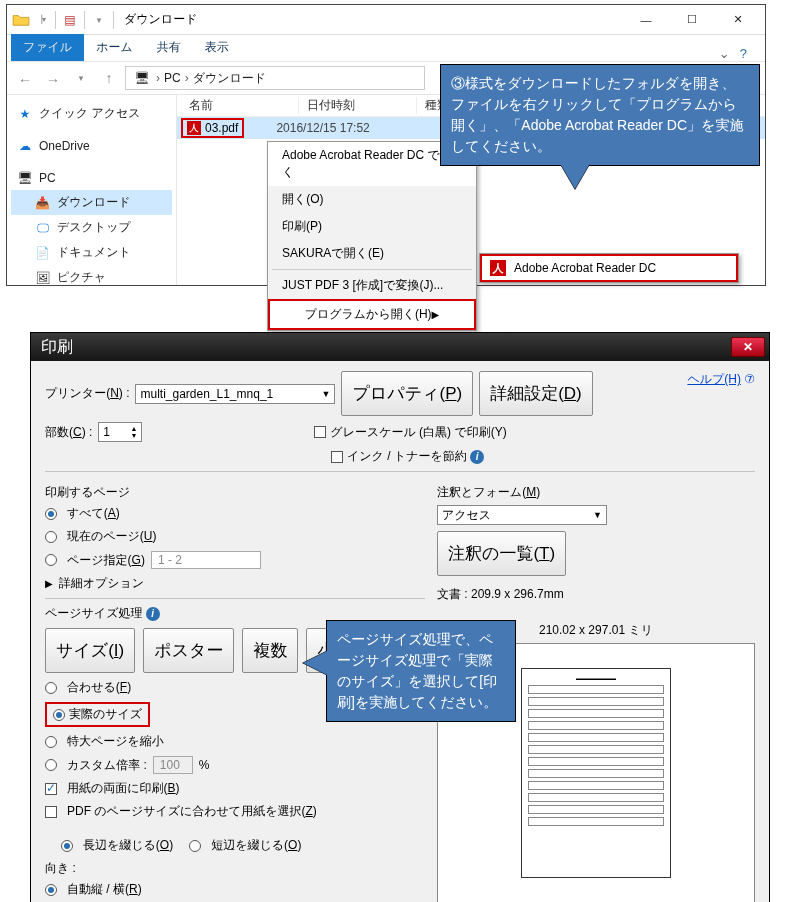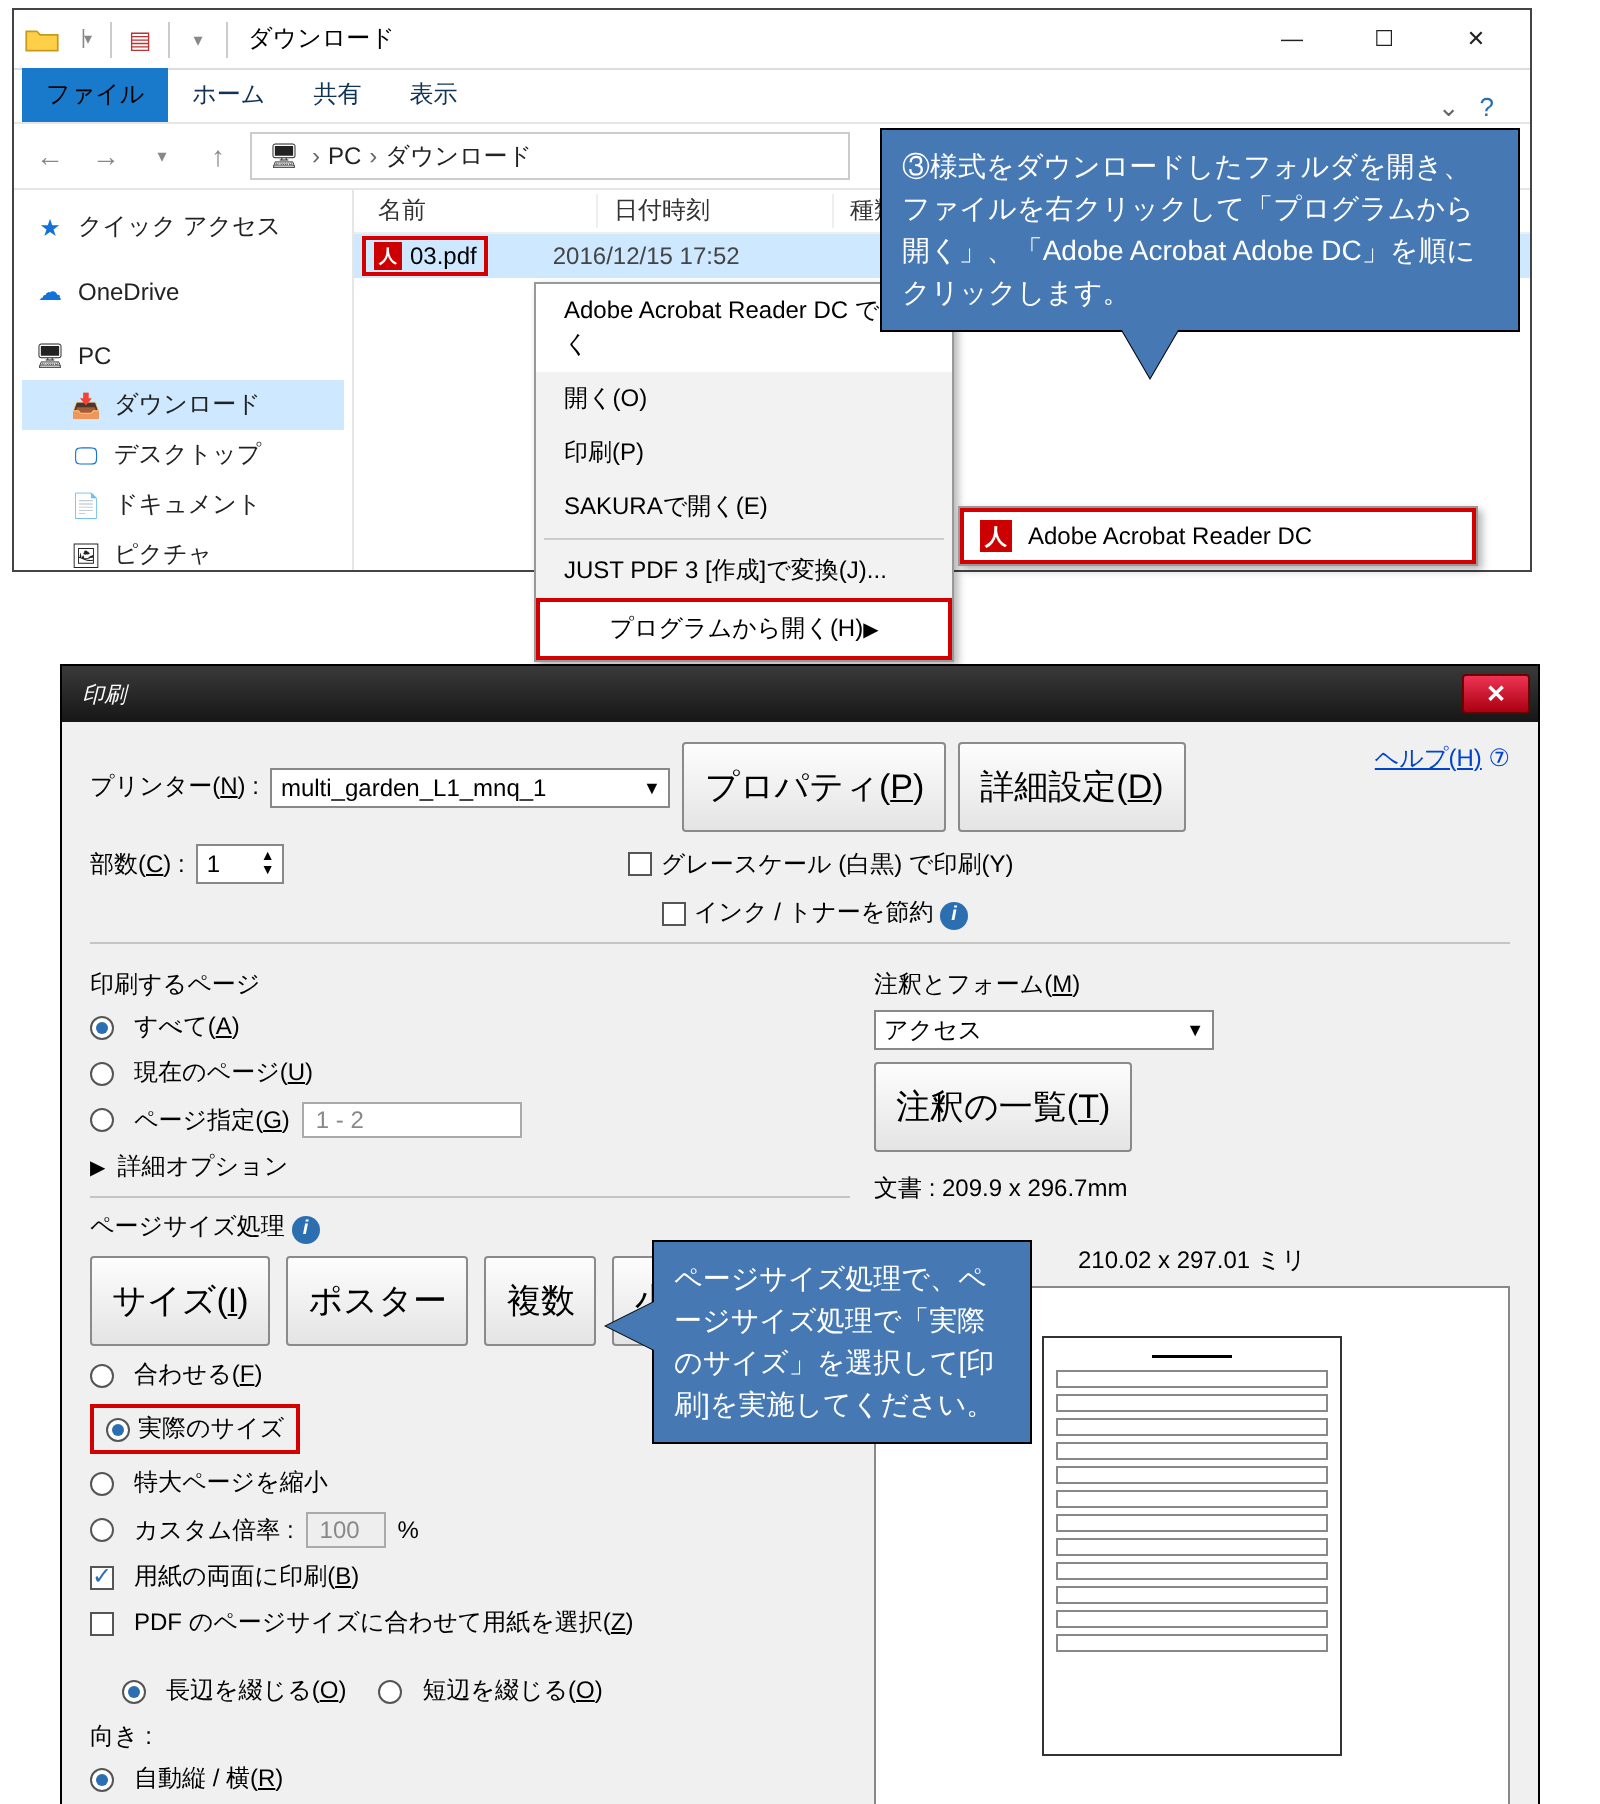--- a/index.html
+++ b/index.html
@@ -9,21 +9,21 @@
 .explorer { border: 1px solid #444; width: 760px; margin: 4px 6px; background: #fff; }
 .titlebar { height: 30px; display: flex; align-items: center; padding: 0 4px; background: #fff; border-bottom: 1px solid #ddd; }
 .win-icon { width: 20px; height: 20px; display: inline-flex; align-items: center; justify-content: center; }
 .folder-icon svg { width: 18px; height: 14px; }
 .titlebar .qat-sep { width: 1px; height: 18px; background: #ccc; margin: 0 4px; }
 .titlebar .title { font-size: 12px; margin-left: 6px; color: #000; }
 .titlebar .spacer { flex: 1; }
 .winbtn { width: 46px; height: 30px; display: flex; align-items: center; justify-content: center; font-size: 11px; color: #222; }
 .ribbon-tabs { height: 26px; background: #fff; display: flex; align-items: flex-end; padding: 0 4px; }
 .rtab { font-size: 12px; padding: 5px 12px; color: #135; }
-.rtab.file { background: #1979ca; color: #000000; }
+.rtab.file { background: #1979ca; color: #e5e5e5; }
 .ribbon-collapse { margin-left: auto; padding-right: 14px; color: #666; font-size: 13px; display:flex; gap:10px;}
 .navbar { height: 34px; border-top: 1px solid #e6e6e6; border-bottom: 1px solid #e6e6e6; display: flex; align-items: center; padding: 0 6px; gap: 4px; background: #fff; }
 .navbtn { width: 24px; height: 24px; display: flex; align-items: center; justify-content: center; color: #888; font-size: 14px; }
 .breadcrumb { display: flex; align-items: center; height: 24px; border: 1px solid #ccc; padding: 0 6px; flex: 0 0 auto; min-width: 300px; font-size: 12px; color: #222; gap: 4px;}
 .breadcrumb .sep { color: #666; }
 .explorer-body { display: flex; height: 190px; }
 .sidebar { width: 170px; border-right: 1px solid #e6e6e6; padding: 6px 4px; font-size: 12px; color: #222; overflow: hidden;}
 .side-item { display: flex; align-items: center; gap: 6px; padding: 4px 6px; }
 .side-item.sub { padding-left: 24px; }
 .side-item.selected { background: #cde8ff; }
@@ -49,21 +49,21 @@
 .callout .tail { position: absolute; width: 0; height: 0; }
 .callout1 { left: 440px; top: 60px; width: 320px; }
 .callout1 .tail { bottom: -24px; left: 120px; border-left: 14px solid transparent; border-right: 14px solid transparent; border-top: 24px solid #4679b4; filter: drop-shadow(0 1px 0 #000);}
 .callout2 { left: 326px; top: 616px; width: 190px; }
 .callout2 .tail { top: 30px; left: -24px; border-top: 12px solid transparent; border-bottom: 12px solid transparent; border-right: 24px solid #4679b4; filter: drop-shadow(-1px 0 0 #000);}
 .stage { position: relative; width: 800px; }
 
 
 .print-dlg { width: 740px; margin: 46px auto 10px; border: 1px solid #000; background: #f0f0f0; position: relative; }
 .dlg-title { height: 28px; background: linear-gradient(#3a3a3a,#161616); display:flex; align-items:center; justify-content:space-between; padding:0 4px;}
-.dlg-title .t { color:#fff; font-size:11px; padding-left:6px;font-style:italic;}
+.dlg-title .t { color:#fff; font-size:16px; padding-left:6px;}
 .close-x { width: 34px; height: 20px; background: linear-gradient(#e35,#a01); border:1px solid #6b0000; border-radius:2px; display:flex; align-items:center; justify-content:center; color:#fff; font-size:12px; font-weight:bold;}
 .dlg-body { padding: 10px 14px 12px; font-size: 12px; color: #000; position: relative; }
 .row { display: flex; align-items: center; gap: 6px; margin-bottom: 6px; }
 .u { text-decoration: underline; }
 .select { background:#fff; border:1px solid #888; height:20px; display:flex; align-items:center; padding:0 4px; justify-content:space-between;}
 .select.small { width:200px;}
 .btn { background: linear-gradient(#fdfdfd,#e4e4e4); border:1px solid #8a8a8a; border-radius:2px; padding:10px 10px; font-size:17px;}
 .num-spin { width:44px; height:20px; border:1px solid #888; background:#fff; display:flex; align-items:center; padding:0 4px; justify-content:space-between;}
 .spin-arrows { font-size:7px; line-height:7px; display:flex; flex-direction:column;}
 .hr { height:1px; background:#c4c4c4; margin:6px 0;}
@@ -201,21 +201,21 @@
         <div class="sub-item">
           <span class="adobe-icon">人</span>
           <span>Adobe Acrobat Reader DC</span>
         </div>
       </div>
     </div>
   </div>
 </div>
 
 <div class="callout callout1">
-  <span>③様式をダウンロードしたフォルダを開き、ファイルを右クリックして「プログラムから開く」、「Adobe Acrobat Adobe DC」を順にクリックします。</span>
+  <span>③様式をダウンロードしたフォルダを開き、ファイルを右クリックして「プログラムから開く」、「Adobe Acrobat Reader DC」を実施してください。</span>
   <div class="tail"></div>
 </div>
 
 <div class="print-dlg">
   <div class="dlg-title">
     <span class="t">印刷</span>
     <span class="close-x">✕</span>
   </div>
   <div class="dlg-body">
     <div style="position:absolute; right:14px; top:10px;" class="help-link"><span class="u">ヘルプ(H)</span> ⑦</div>

